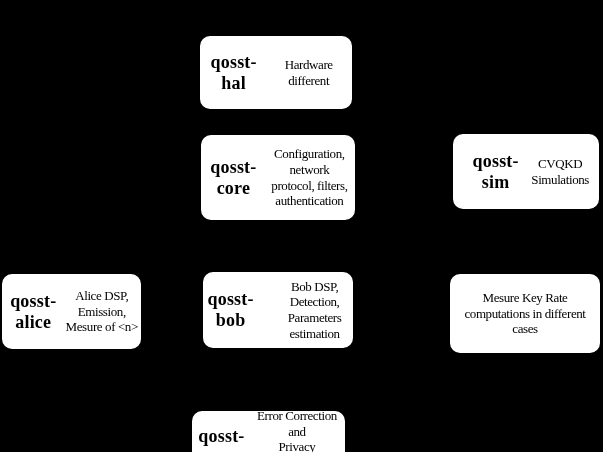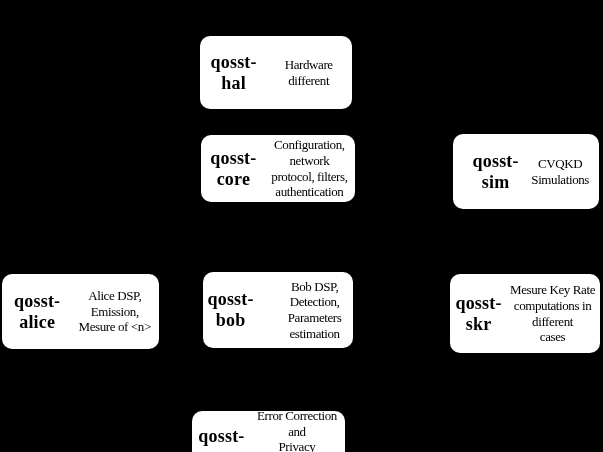--- a/index.html
+++ b/index.html
@@ -32,23 +32,23 @@
     letter-spacing: 0.2px;
   }
   .node .body {
     font-size: 13px;
     line-height: 1.2;
     letter-spacing: -0.4px;
     white-space: pre-line;
   }
   
   .n-hal   { left: 200px; top:   2px; width: 152px; height: 73px; }
-  .n-core  { left: 201px; top: 101px; width: 154px; height: 67px; }
+  .n-core  { left: 201px; top: 101px; width: 154px; height: 85px; }
   .n-sim   { left: 453px; top: 100px; width: 146px; height: 75px; padding-left: 16px; }
-  .n-alice { left:   2px; top: 240px; width: 157px; height: 75px; }
+  .n-alice { left:   2px; top: 240px; width: 139px; height: 75px; }
   .n-bob   { left: 203px; top: 238px; width: 150px; height: 76px; gap: 20px; }
   .n-skr   { left: 450px; top: 240px; width: 150px; height: 79px; }
   .n-pp    { left: 192px; top: 377px; width: 153px; height: 72px; }
 </style>
 </head>
 <body>
 
 <div id="canvas">
 
   <div class="node n-hal">
@@ -74,21 +74,20 @@
 Mesure of &lt;n&gt;</div>
   </div>
 
   <div class="node n-bob">
     <div class="title">qosst-bob</div>
     <div class="body">Bob DSP, Detection,
 Parameters estimation</div>
   </div>
 
   <div class="node n-skr">
-    <div class="title">qosst-skr</div>
     <div class="body">Mesure Key Rate
 computations in different
 cases</div>
   </div>
 
   <div class="node n-pp">
     <div class="title">qosst-pp</div>
     <div class="body">Error Correction and
 Privacy Configuration,
 not released</div>

